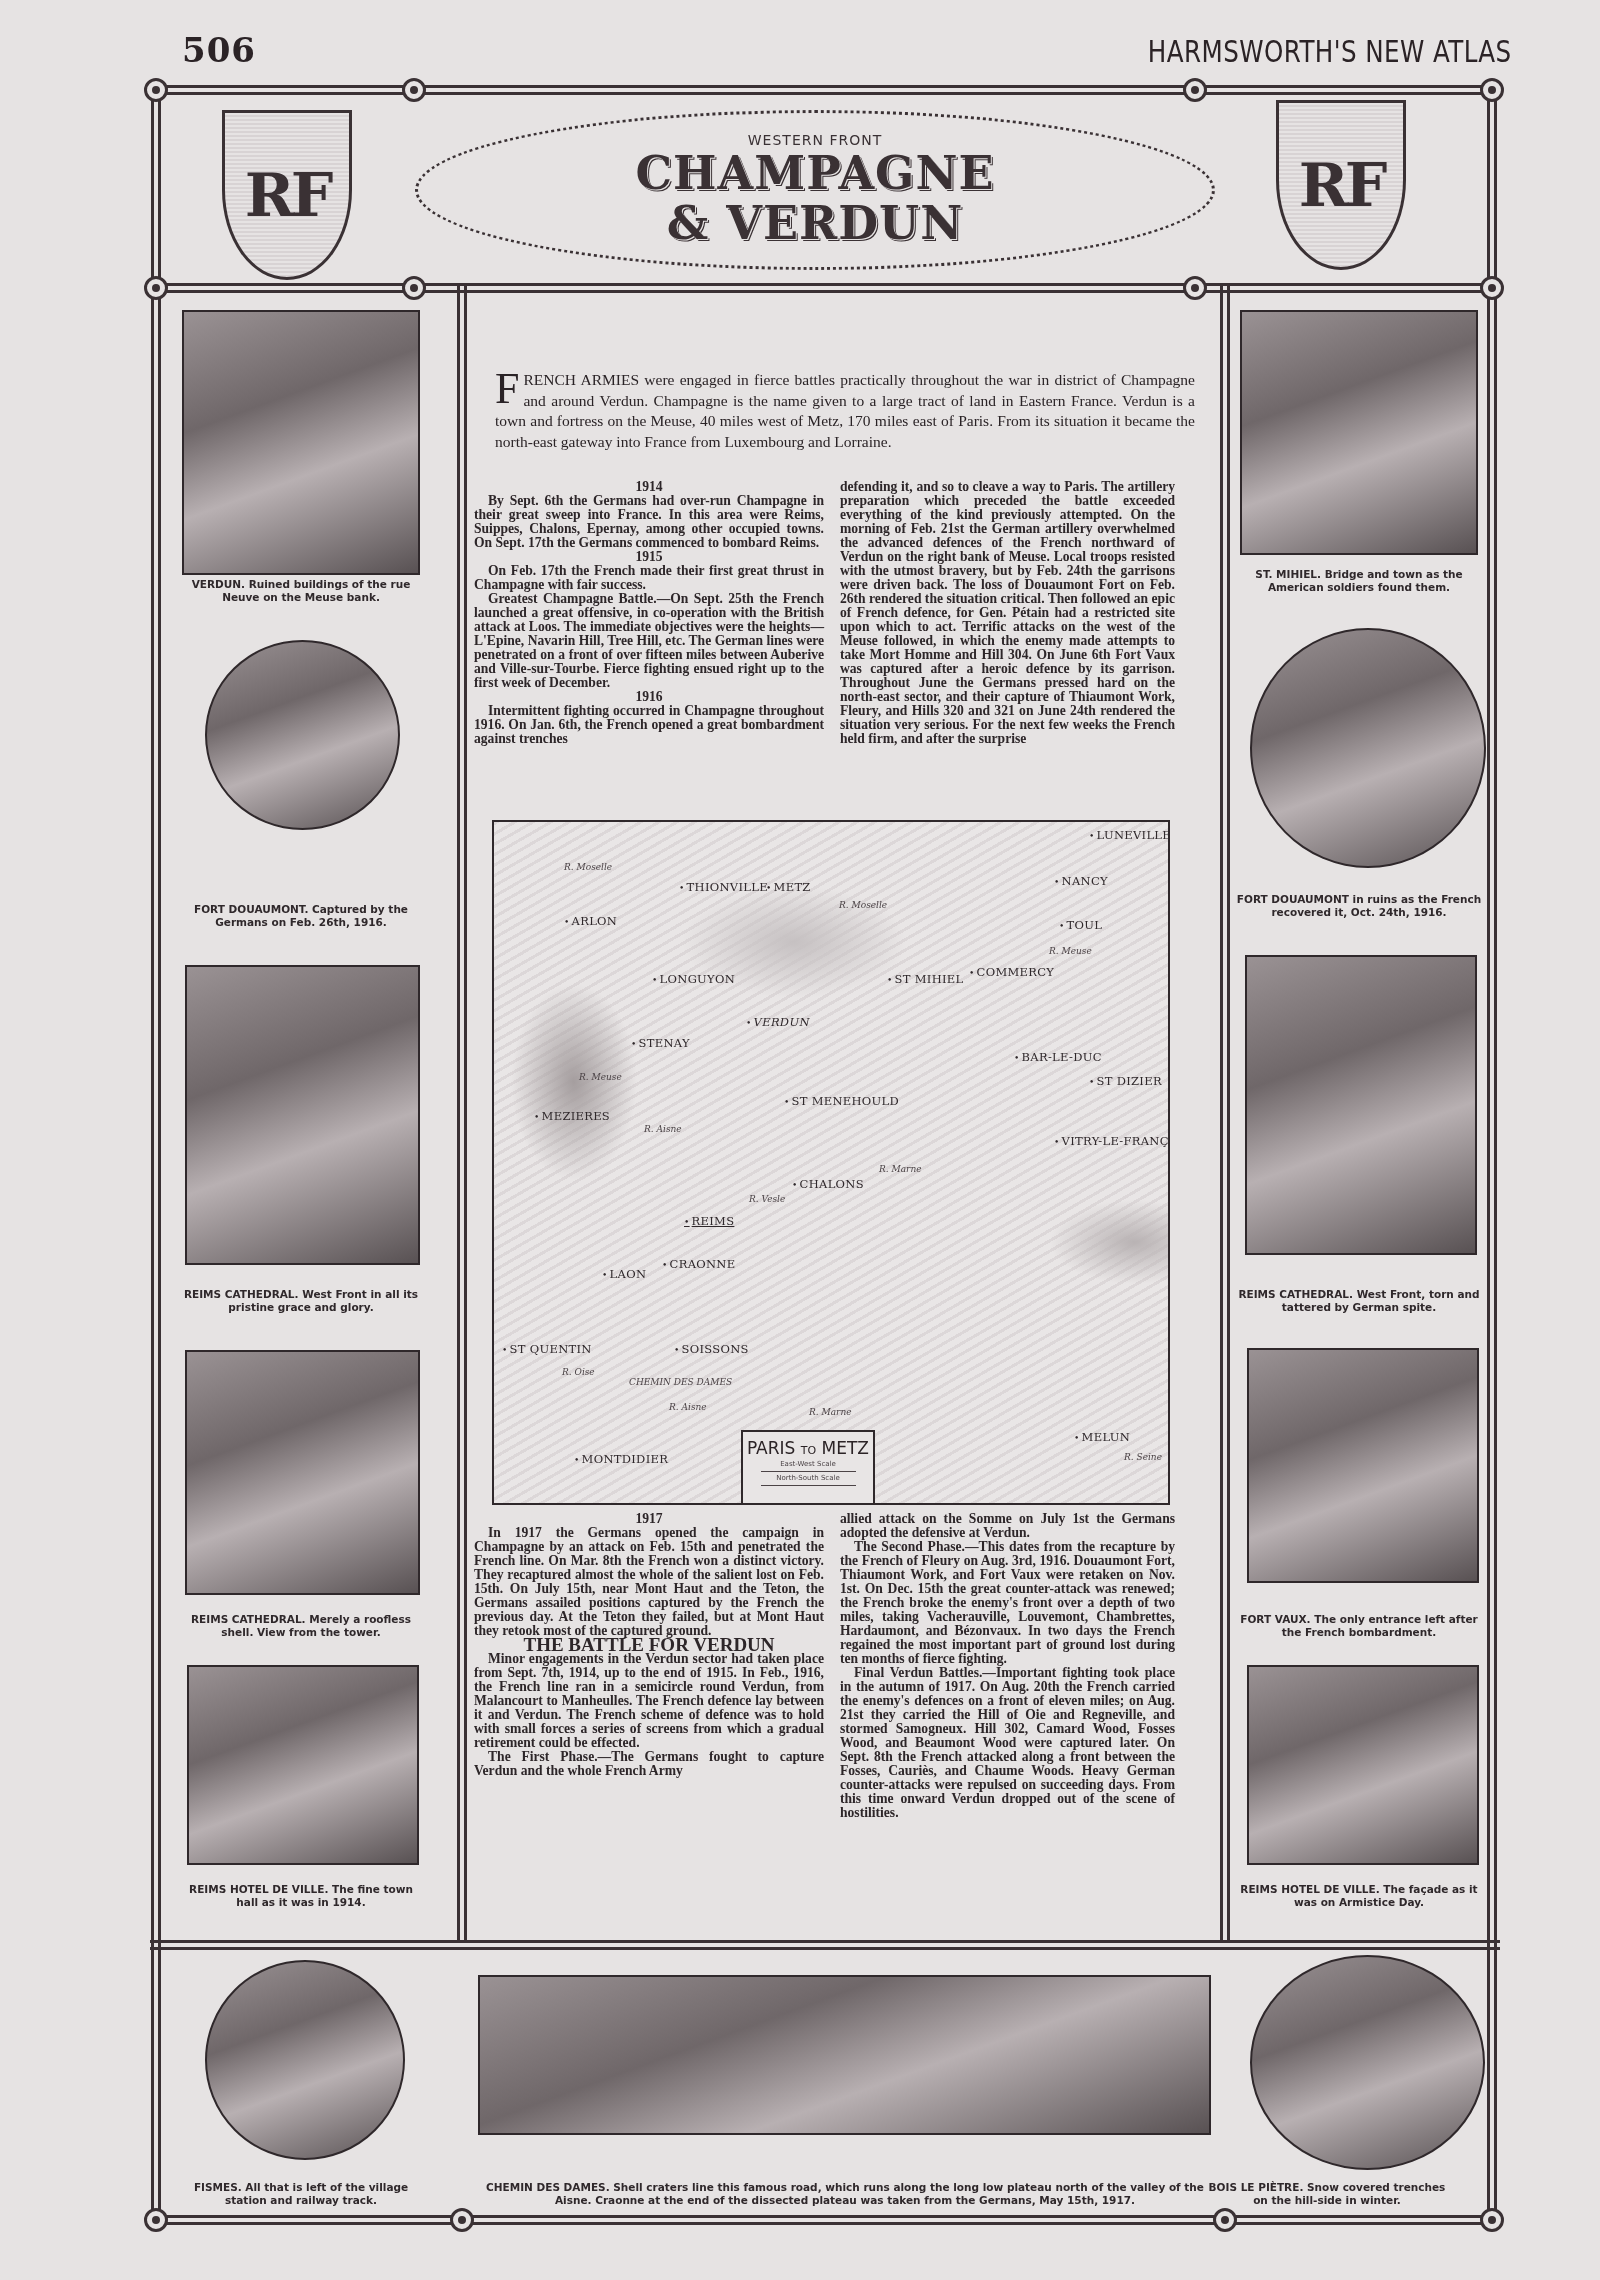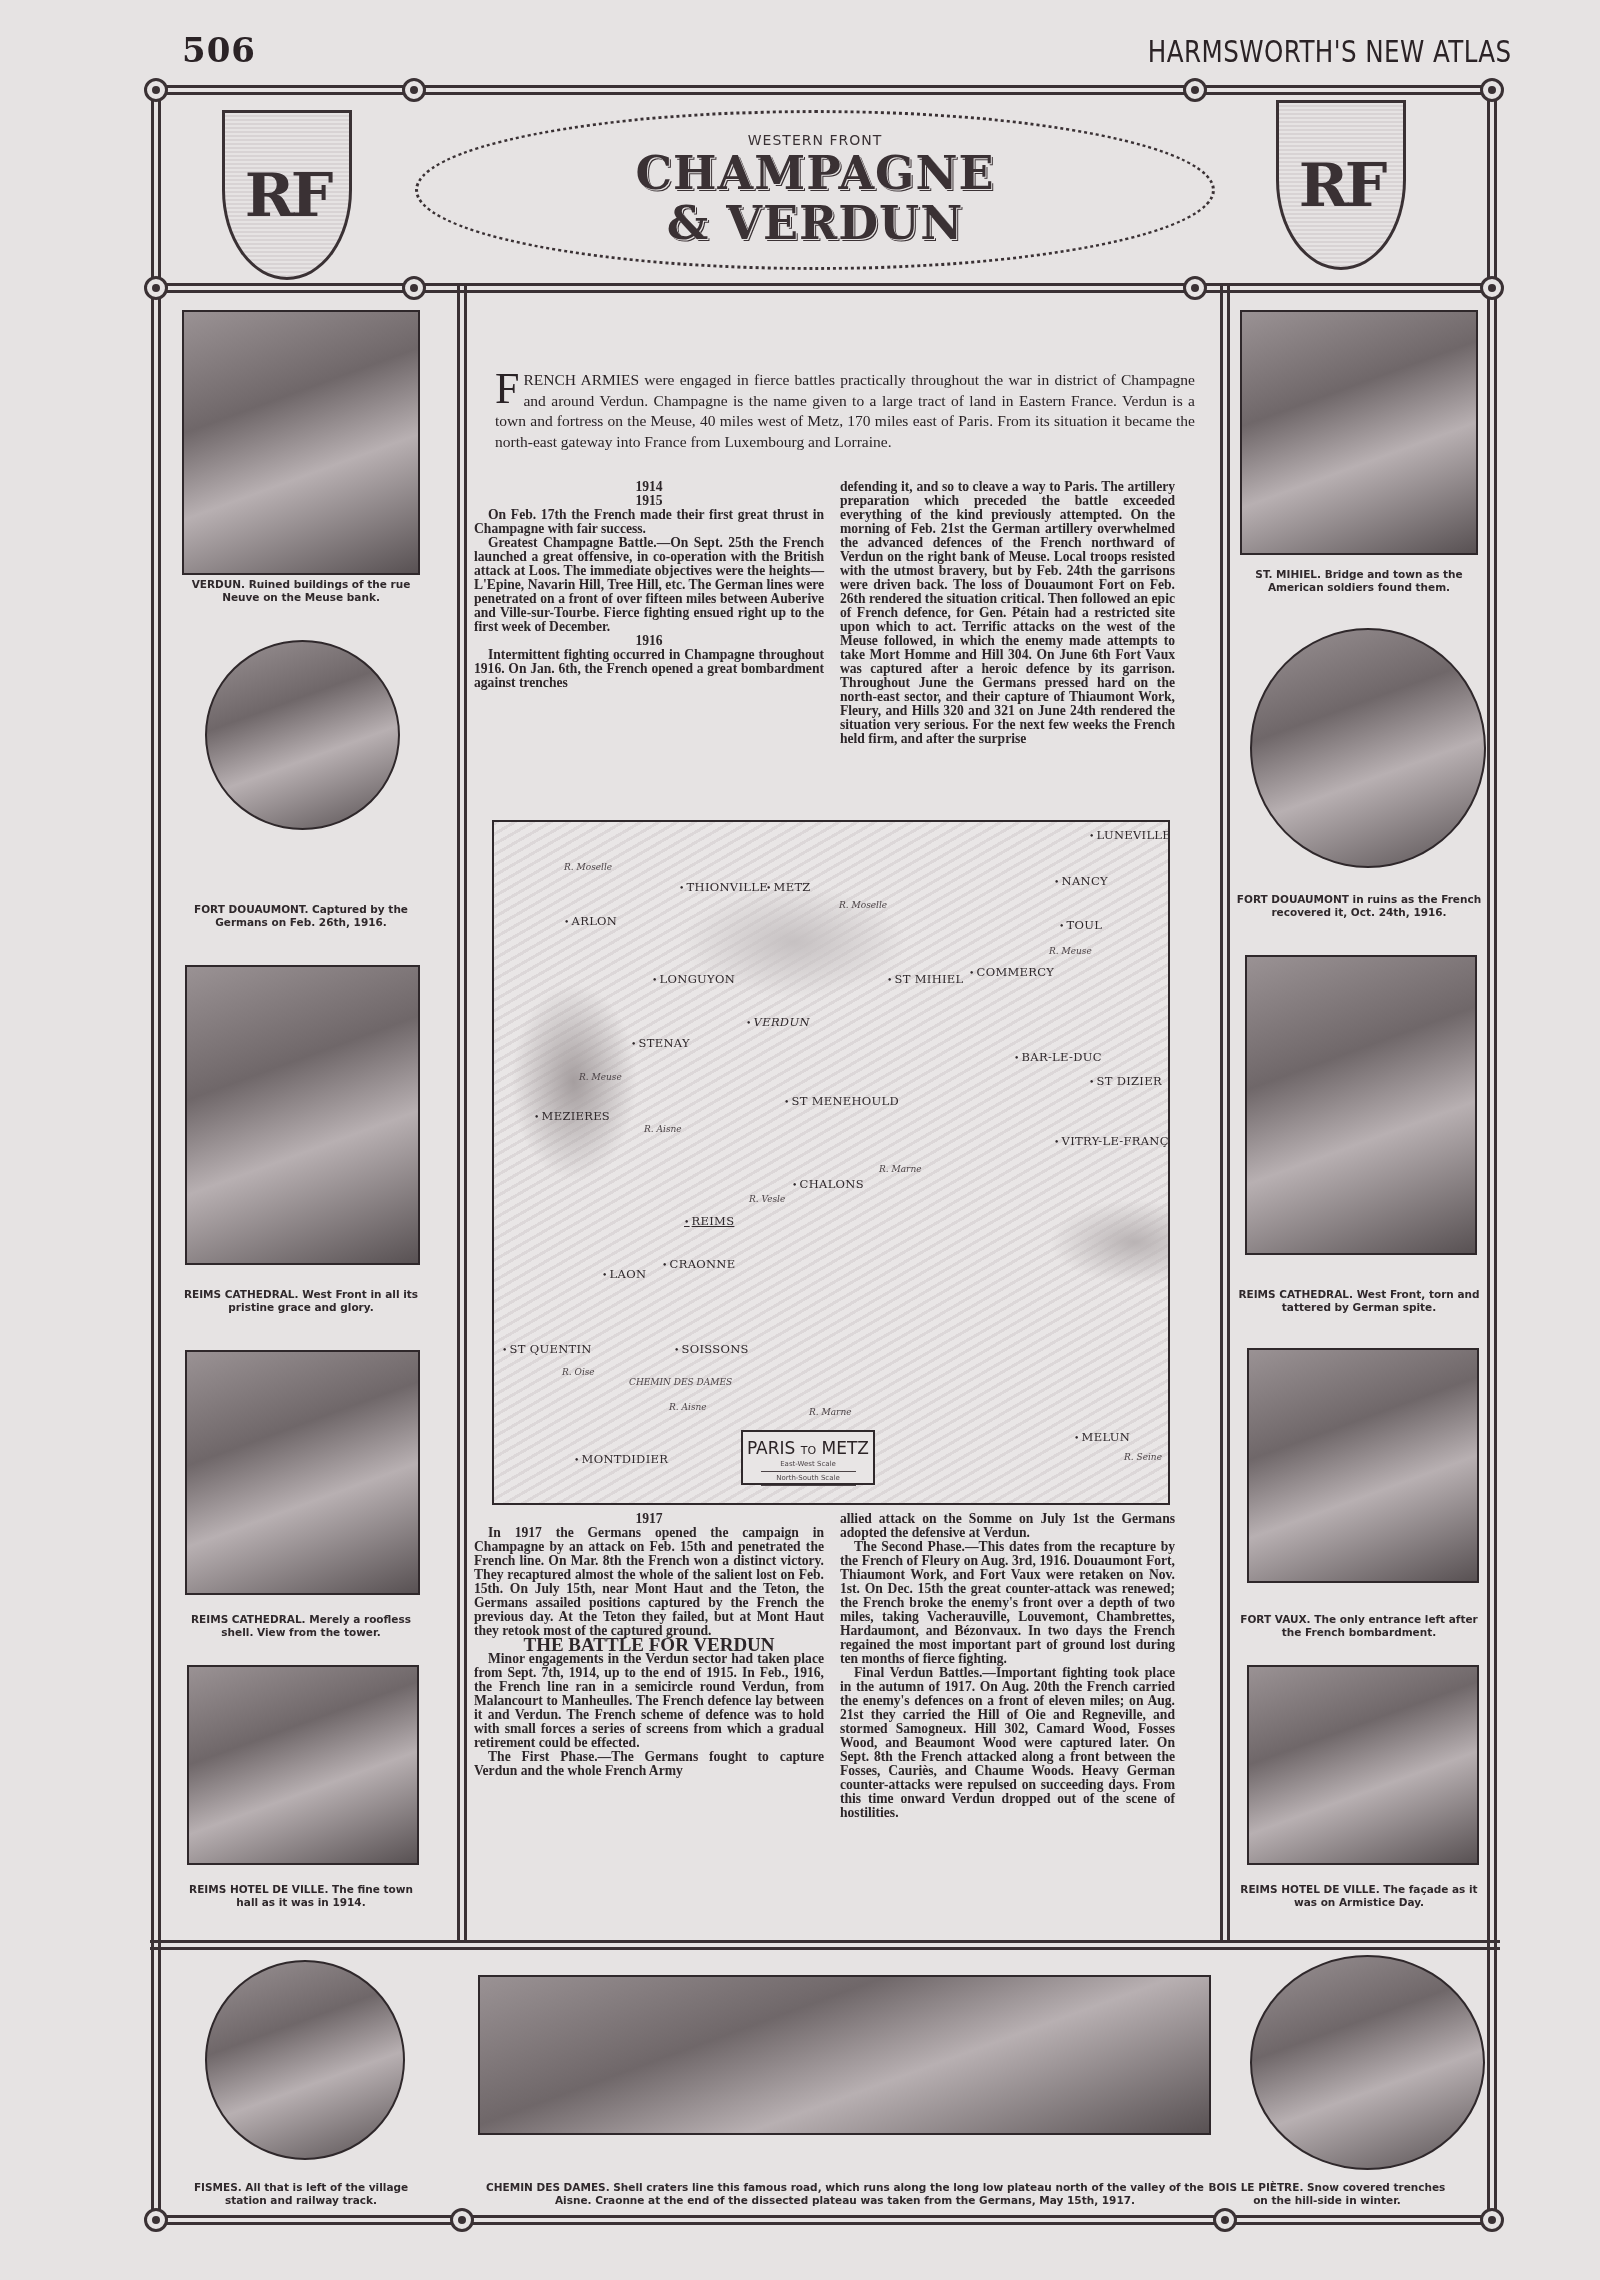--- a/index.html
+++ b/index.html
@@ -44,21 +44,21 @@
   .map { left: 492px; top: 820px; width: 678px; height: 685px; border: 2px solid #2f282b;
     background:
       radial-gradient(ellipse 120px 60px at 640px 420px, #b9b3b4 0%, transparent 70%),
       radial-gradient(ellipse 90px 140px at 80px 260px, #a59e9f 0%, transparent 70%),
       radial-gradient(ellipse 160px 80px at 300px 120px, #c6c1c2 0%, transparent 70%),
       repeating-linear-gradient(150deg, #dcd7d8 0 3px, #e9e6e6 3px 9px);
     overflow: hidden; }
   .place { position: absolute; font-family: "DejaVu Serif", serif; font-size: 11.5px; color: #2f282b; white-space: nowrap; letter-spacing: 0.3px; }
   .place::before { content: "\2022"; margin-right: 2px; font-size: 9px; }
   .river { position: absolute; font-family: "DejaVu Serif", serif; font-style: italic; font-size: 9px; color: #4b4346; white-space: nowrap; }
-  .cartouche { position: absolute; left: 247px; top: 608px; width: 134px; height: 55px; background: #e8e5e5; border: 2px solid #2f282b; text-align: center; padding-top: 6px; }
+  .cartouche { position: absolute; left: 247px; top: 608px; width: 134px; height: 75px; background: #e8e5e5; border: 2px solid #2f282b; text-align: center; padding-top: 6px; }
   .cartouche .ct-title { font-family: "DejaVu Sans", sans-serif; font-size: 17px; color: #2b2326; }
   .cartouche .ct-title small { font-size: 11px; }
   .cartouche .ct-scale { font-family: "DejaVu Sans", sans-serif; font-size: 7px; color: #4b4346; margin-top: 2px; }
   .cartouche .ct-bar { width: 95px; height: 1px; background: #4b4346; margin: 3px auto 2px; }
 </style>
 </head>
 <body>
 
 <div class="abs page-num">506</div>
 <div class="abs running-head">HARMSWORTH'S NEW ATLAS</div>
@@ -136,20 +136,21 @@
 
 <div class="photo round" style="left:1250px;top:1955px;width:235px;height:215px;"></div>
 <div class="caption" style="left:1204px;top:2181px;width:246px;">BOIS LE PIÈTRE. Snow covered trenches on the hill-side in winter.</div>
 
 <div class="abs lead">
   <span class="dropcap">F</span><span>RENCH ARMIES were engaged in fierce battles practically throughout the war in district of Champagne and around Verdun. Champagne is the name given to a large tract of land in Eastern France. Verdun is a town and fortress on the Meuse, 40 miles west of Metz, 170 miles east of Paris. From its situation it became the north-east gateway into France from Luxembourg and Lorraine.</span>
 </div>
 
 <div class="col" style="left:474px;top:480px;width:350px;">
   <div class="year">1914</div>
+  <p>By Sept. 6th the Germans had over-run Champagne in their great sweep into France. In this area were Reims, Suippes, Chalons, Epernay, among other occupied towns. On Sept. 17th the Germans commenced to bombard Reims.</p>
   <div class="year">1915</div>
   <p>On Feb. 17th the French made their first great thrust in Champagne with fair success.</p>
   <p><span class="sub">Greatest Champagne Battle.</span><span>—On Sept. 25th the French launched a great offensive, in co-operation with the British attack at Loos. The immediate objectives were the heights—L'Epine, Navarin Hill, Tree Hill, etc. The German lines were penetrated on a front of over fifteen miles between Auberive and Ville-sur-Tourbe. Fierce fighting ensued right up to the first week of December.</span></p>
   <div class="year">1916</div>
   <p>Intermittent fighting occurred in Champagne throughout 1916. On Jan. 6th, the French opened a great bombardment against trenches</p>
 </div>
 
 <div class="col" style="left:840px;top:480px;width:335px;">
   <div>defending it, and so to cleave a way to Paris. The artillery preparation which preceded the battle exceeded everything of the kind previously attempted. On the morning of Feb. 21st the German artillery overwhelmed the advanced defences of the French northward of Verdun on the right bank of Meuse. Local troops resisted with the utmost bravery, but by Feb. 24th the garrisons were driven back. The loss of Douaumont Fort on Feb. 26th rendered the situation critical. Then followed an epic of French defence, for Gen. Pétain had a restricted site upon which to act. Terrific attacks on the west of the Meuse followed, in which the enemy made attempts to take Mort Homme and Hill 304. On June 6th Fort Vaux was captured after a heroic defence by its garrison. Throughout June the Germans pressed hard on the north-east sector, and their capture of Thiaumont Work, Fleury, and Hills 320 and 321 on June 24th rendered the situation very serious. For the next few weeks the French held firm, and after the surprise</div>
 </div>

